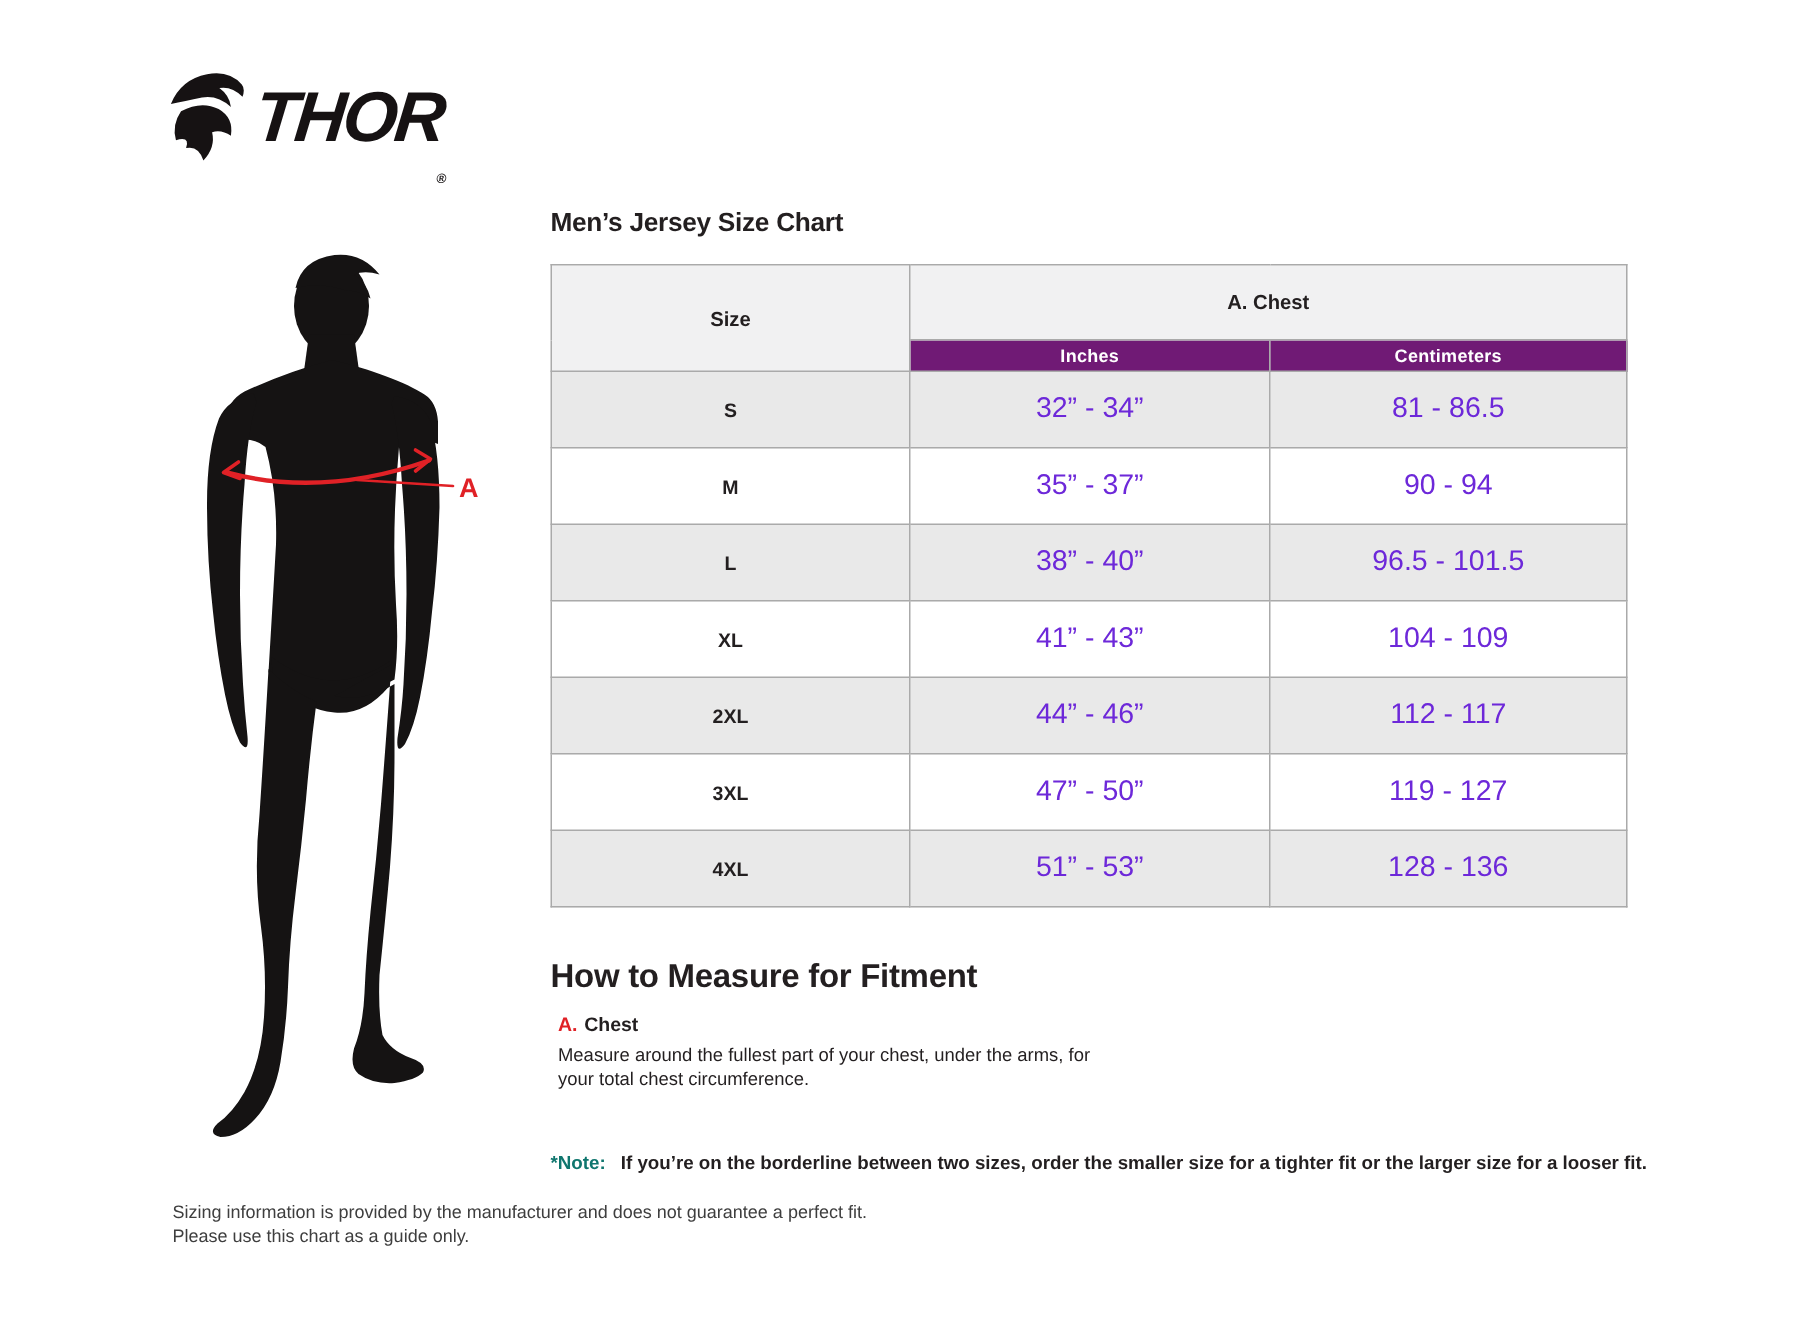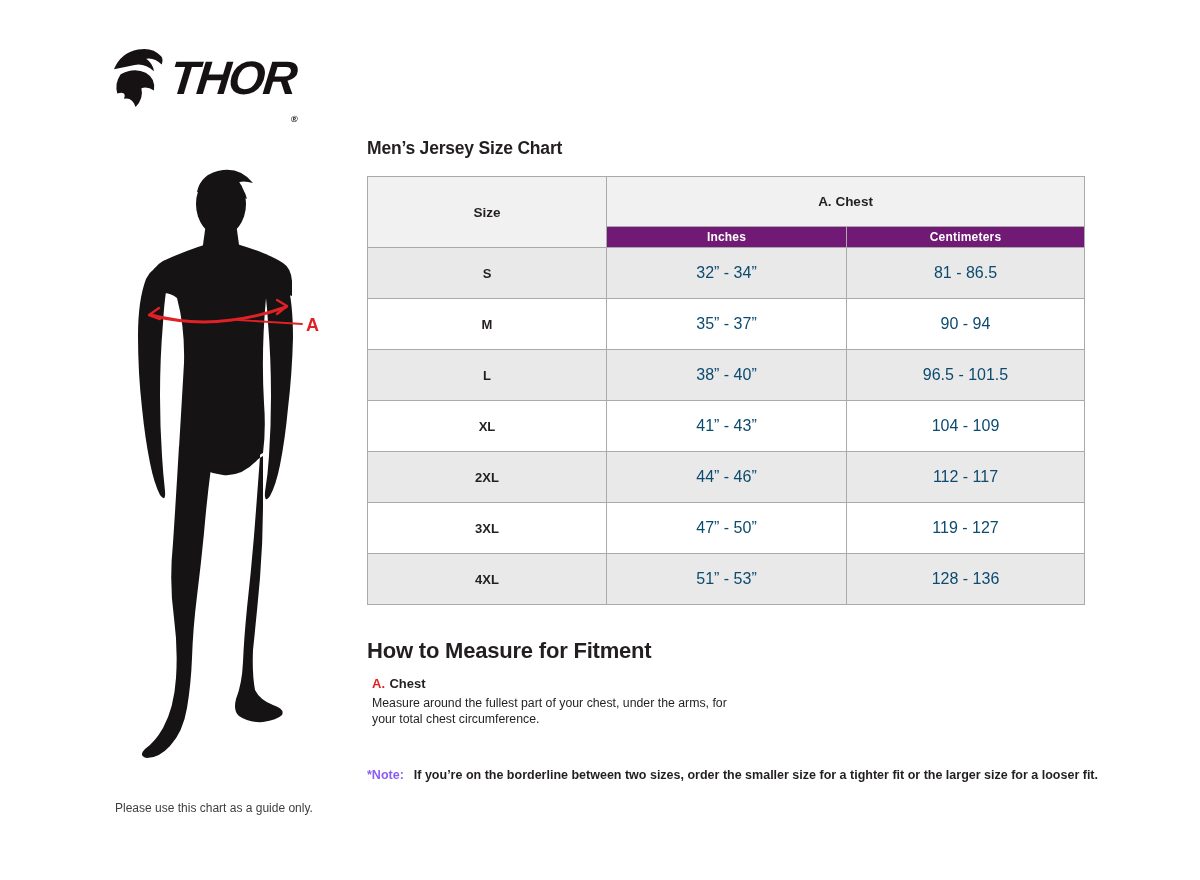--- a/index.html
+++ b/index.html
@@ -37,38 +37,38 @@
   table.sizes th, table.sizes td {
     border:1px solid #aaaaaa; text-align:center; vertical-align:middle;
   }
   th.size-head { background:#f1f1f2; font-size:13.5px; font-weight:bold;margin-top:44px; }
   th.chest-head { background:#f1f1f2; height:50px; font-size:13.5px; font-weight:bold; }
   th.bar {
     background:#701a75; color:#ffffff; height:21px;
     font-size:12px; font-weight:bold; letter-spacing:0.2px;
   }
   td.size-cell { font-size:13px; font-weight:bold; }
-  td.val-cell  { font-size:16px; color:#0c4a6e; }
+  td.val-cell  { font-size:19px; color:#6d28d9; }
   tr.data-row { height:51px; }
   tr.data-row.alt td { background:#e9e9e9; }
   tr.data-row.plain td { background:#ffffff; }
 
   
   .howto-title {
     position:absolute; left:367px; top:638px;
     font-size:22px; font-weight:bold; letter-spacing:-0.2px;
   }
   .measure-item { position:absolute; left:372px; top:674px; width:360px; }
   .measure-key { color:#e02126; font-weight:bold; font-size:13px; }
   .measure-name { font-weight:bold; font-size:13px; }
   .measure-desc { margin-top:3px; font-size:12.3px; line-height:1.33; color:#231f20; }
 
   
   .note { position:absolute; left:367px; top:768px; width:740px; font-size:12.5px; font-weight:bold; }
-  .note-label { color:#8b5cf6; margin-right:10px; }
+  .note-label { color:#0f766e; margin-right:10px; }
 
   
   .disclaimer { position:absolute; left:115px; top:801px; font-size:12px; line-height:1.33; color:#3e3e3e; }
 </style>
 </head>
 <body>
 
 <div class="logo">
   <svg class="logo-icon" viewBox="0 0 56 62" aria-hidden="true">
     <g fill="#161213">
@@ -175,14 +175,15 @@
     <span class="measure-name">Chest</span>
   </div>
   <div class="measure-desc">Measure around the fullest part of your chest, under the arms, for your total chest circumference.</div>
 </div>
 
 <div class="note">
   <span class="note-label">*Note:</span><span>If you’re on the borderline between two sizes, order the smaller size for a tighter fit or the larger size for a looser fit.</span>
 </div>
 
 <div class="disclaimer">
+  <div>Sizing information is provided by the manufacturer and does not guarantee a perfect fit.</div>
   <div>Please use this chart as a guide only.</div>
 </div>
 
 </body></html>

